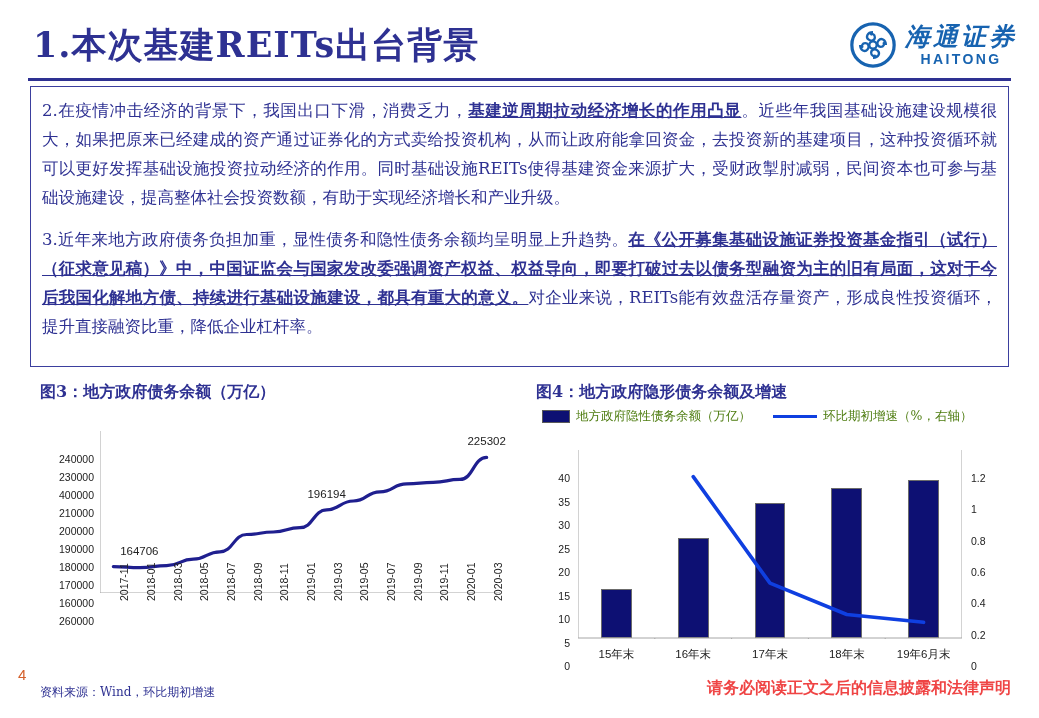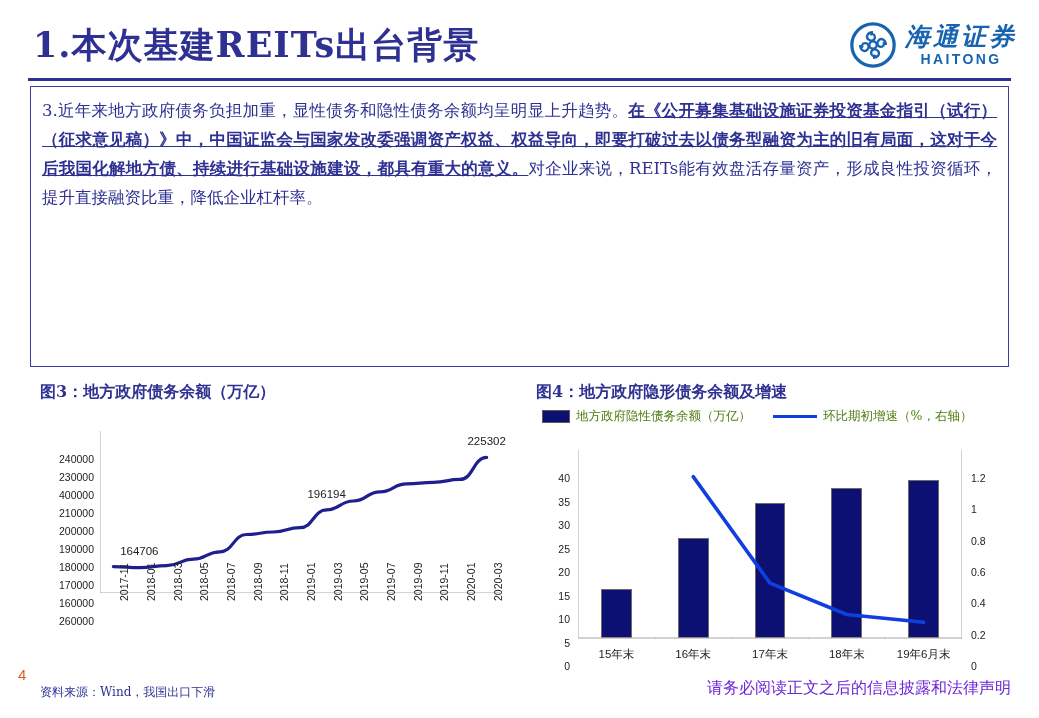--- a/index.html
+++ b/index.html
@@ -118,21 +118,21 @@
     font-family:"Liberation Sans",sans-serif;font-size:15px;color:#d45f2a;
   }
   .source{
     position:absolute;left:40px;top:684px;
     font-family:"DejaVu Serif","Liberation Serif",serif;
     font-size:12px;color:#2e3192;white-space:nowrap;
   }
   .disclaimer{
     position:absolute;right:28px;top:678px;
     font-family:"DejaVu Serif","Liberation Serif",serif;
-    font-size:16px;font-weight:normal;color:#6d28d9;white-space:nowrap;
+    font-size:16px;font-weight:bold;color:#ef4444;white-space:nowrap;
   }
 </style>
 </head>
 <body>
 
 <div class="slide">
 
   <div class="page-title">1.本次基建REITs出台背景</div>
 
   <div class="logo">
@@ -148,20 +148,21 @@
     </svg>
     <div class="logo-text">
       <span class="logo-cn">海通证券</span>
       <span class="logo-en">HAITONG</span>
     </div>
   </div>
 
   <div class="title-rule"></div>
 
   <div class="textbox">
+    <p class="para p2"><span>2.在疫情冲击经济的背景下，我国出口下滑，消费乏力，</span><span class="em">基建逆周期拉动经济增长的作用凸显</span><span>。近些年我国基础设施建设规模很大，如果把原来已经建成的资产通过证券化的方式卖给投资机构，从而让政府能拿回资金，去投资新的基建项目，这种投资循环就可以更好发挥基础设施投资拉动经济的作用。同时基础设施REITs使得基建资金来源扩大，受财政掣肘减弱，民间资本也可参与基础设施建设，提高整体社会投资数额，有助于实现经济增长和产业升级。</span></p>
     <p class="para p3"><span>3.近年来地方政府债务负担加重，显性债务和隐性债务余额均呈明显上升趋势。</span><span class="em">在《公开募集基础设施证券投资基金指引（试行）（征求意见稿）》中，中国证监会与国家发改委强调资产权益、权益导向，即要打破过去以债务型融资为主的旧有局面，这对于今后我国化解地方债、持续进行基础设施建设，都具有重大的意义。</span><span>对企业来说，REITs能有效盘活存量资产，形成良性投资循环，提升直接融资比重，降低企业杠杆率。</span></p>
   </div>
 
   <div class="fig-title" id="fig3-title">图3：地方政府债务余额（万亿）</div>
   <div class="fig-title" id="fig4-title">图4：地方政府隐形债务余额及增速</div>
 
   <div class="chart" id="chart-left">
     <div id="left-plot">
         <svg width="400" height="162" style="position: absolute; left: 0px; top: 0px;">
           <path d="M0,0 L0,162" stroke="#a6a6a6" fill="none" stroke-width="1"></path>
@@ -285,16 +286,16 @@
       <div class="axis-lbl ylab-r-right" style="top: 73.3333px; left: 439px;">1</div>
       <div class="axis-lbl ylab-r-right" style="top: 42px; left: 439px;">1.2</div>
       <div class="xlab-right" style="left: 84.4px; top: 239px;">15年末</div>
       <div class="xlab-right" style="left: 161.2px; top: 239px;">16年末</div>
       <div class="xlab-right" style="left: 238px; top: 239px;">17年末</div>
       <div class="xlab-right" style="left: 314.8px; top: 239px;">18年末</div>
       <div class="xlab-right" style="left: 391.6px; top: 239px;">19年6月末</div>
     </div>
 
   <div class="pagenum">4</div>
-  <div class="source">资料来源：Wind，我国出口下滑</div>
+  <div class="source">资料来源：Wind，环比期初增速</div>
   <div class="disclaimer">请务必阅读正文之后的信息披露和法律声明</div>
 
 </div>
 
 </body></html>

